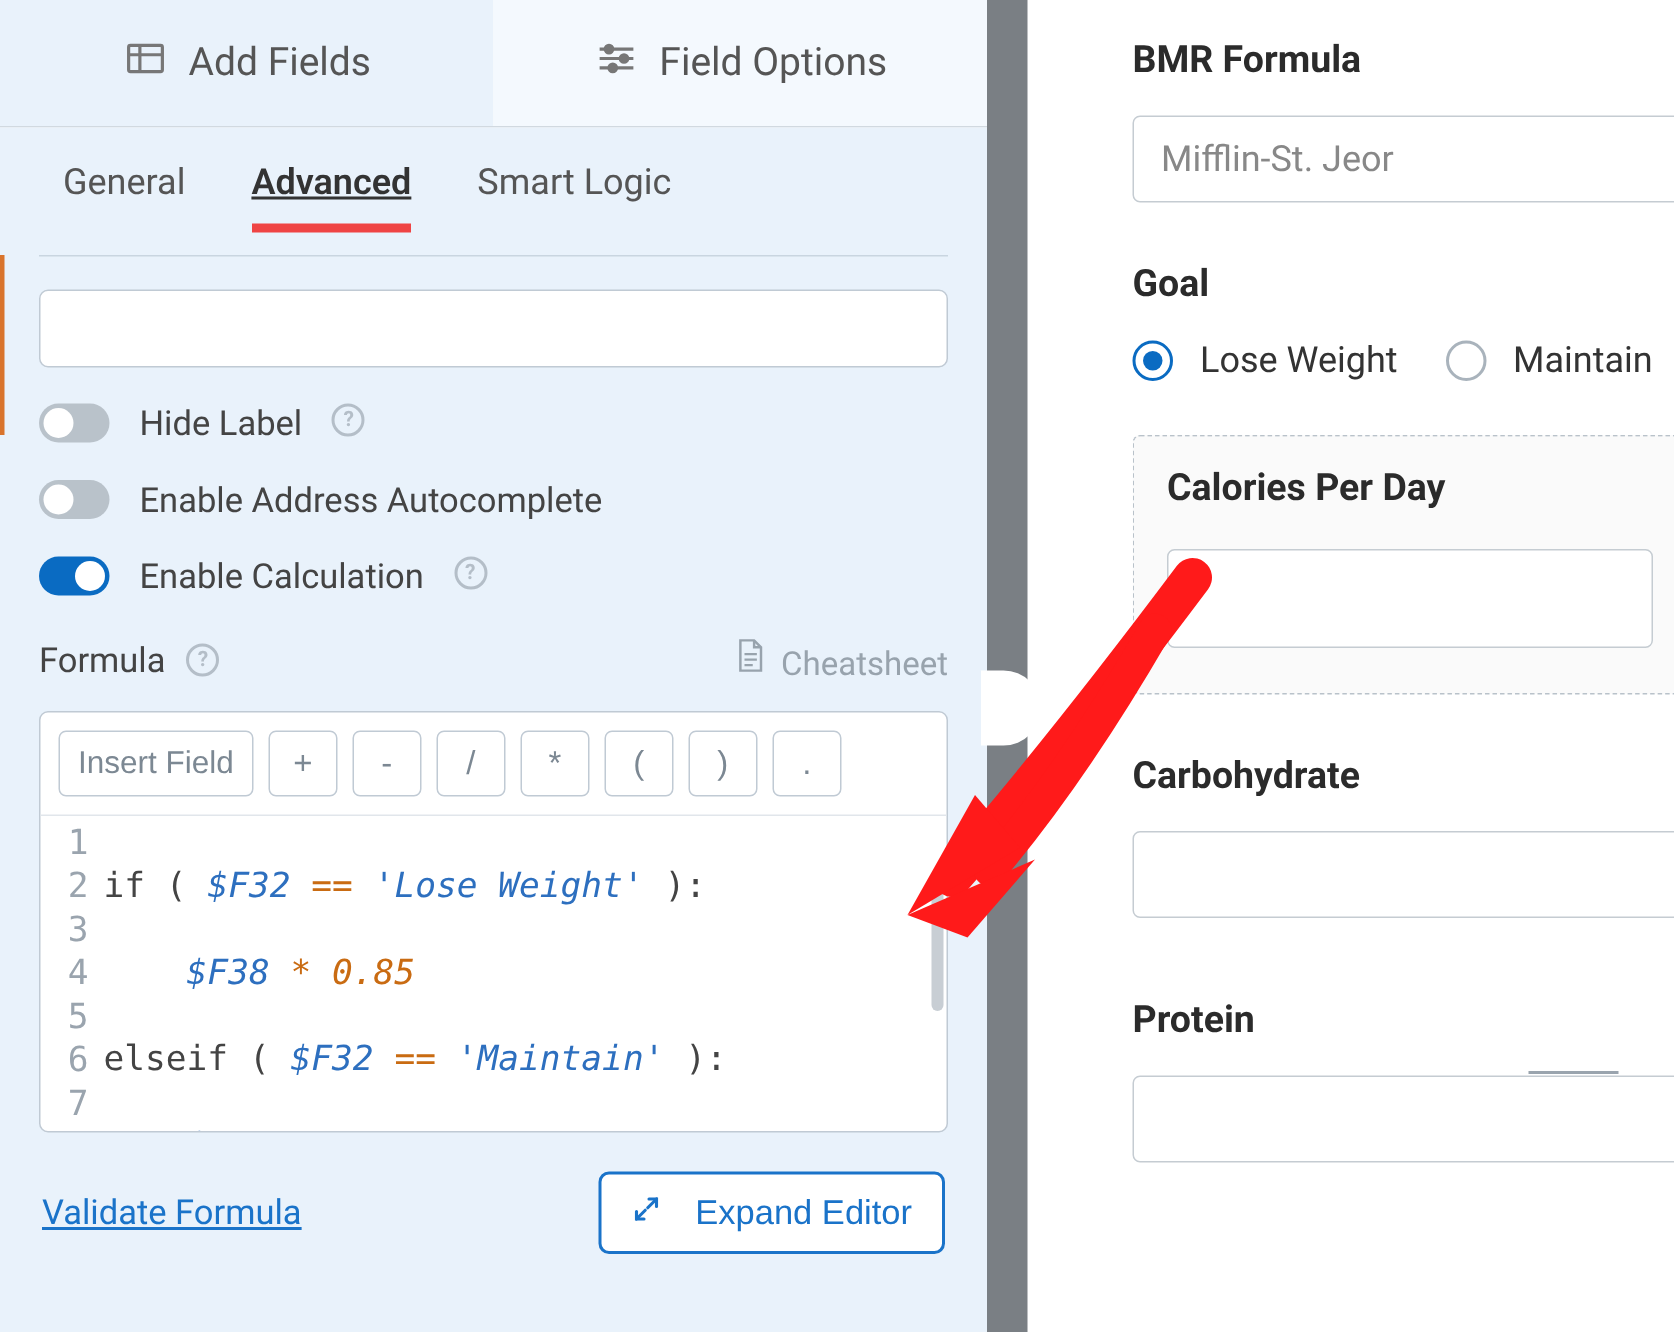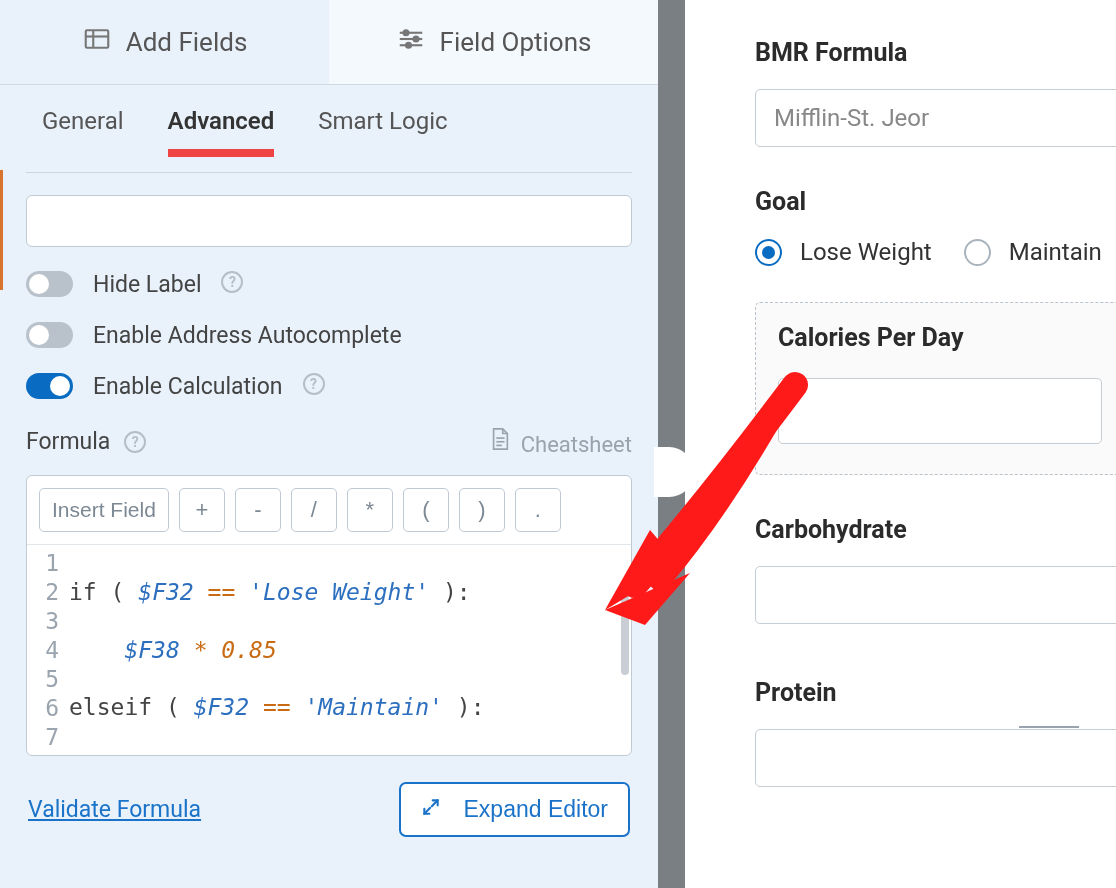--- a/index.html
+++ b/index.html
@@ -10,21 +10,21 @@
   .top-tabs { display: flex; height: 85px; border-bottom: 1px solid #d1d9e0; }
   .top-tab { flex: 1; display: flex; align-items: center; justify-content: center; gap: 14px; font-size: 26px; color: #555; cursor: pointer; }
   .top-tab.add-fields { background: #e9f2fb; }
   .top-tab.field-options { background: #f4f9fe; }
   .top-tab svg { width: 30px; height: 30px; }
 
   .body-area { background: #e9f2fb; padding: 0 26px 24px 26px; height: calc(888px - 85px); position: relative; }
 
   .sub-tabs { display: flex; gap: 44px; padding: 22px 16px 16px 16px; border-bottom: 1px solid #c9d5e0; }
   .sub-tab { font-size: 24px; color: #555; padding-bottom: 14px; cursor: pointer; }
-  .sub-tab.active { color: #333; font-weight: 600; border-bottom: 8px solid #ef4444; margin-bottom: -1px; }
+  .sub-tab.active { color: #333; font-weight: 600; border-bottom: 6px solid #ef4444; margin-bottom: -1px; text-decoration: underline; }
 
   .text-input { width: 100%; height: 52px; border: 1px solid #c0cad4; border-radius: 6px; background: #fff; margin-top: 22px; padding: 0 14px; font-size: 20px; }
 
   .toggle-row { display: flex; gap: 20px; margin-top: 24px; font-size: 23px; color: #444; }
   .toggle { width: 47px; height: 26px; border-radius: 13px; position: relative; cursor: pointer; }
   .toggle .knob { width: 20px; height: 20px; border-radius: 50%; background: #fff; position: absolute; top: 3px; }
   .toggle.off { background: #b9c2ca; }
   .toggle.off .knob { left: 3px; }
   .toggle.on { background: #0a6bc2; }
   .toggle.on .knob { right: 3px; }
@@ -54,21 +54,21 @@
   .code-scrollbar { position: absolute; right: 2px; top: 40px; width: 8px; height: 90px; background: #c8ced4; border-radius: 4px; }
 
   .editor-footer { display: flex; justify-content: space-between; align-items: center; margin-top: 26px; padding: 0 2px; }
   .validate-link { color: #1a73c9; font-size: 23px; text-decoration: underline; cursor: pointer; }
   .expand-btn { border: 2px solid #1a73c9; border-radius: 7px; background: #fff; color: #1a73c9; font-size: 23px; padding: 12px 20px; display: inline-flex; align-items: center; gap: 23px; cursor: pointer; }
   .expand-btn svg { width: 20px; height: 20px; }
 
   .divider-bar { position: absolute; left: 658px; top: 0; width: 27px; height: 888px; background: #7a7f84; }
   .divider-notch { position: absolute; left: 654px; top: 447px; width: 40px; height: 50px; background: #fff; border-radius: 0 30px 30px 0; }
 
-  .right-panel { position: absolute; left: 735px; top: 16px; width: 381px; height: 648px; padding: 18px 0 0 20px; }
+  .right-panel { position: absolute; left: 735px; top: 4px; width: 381px; height: 648px; padding: 18px 0 0 20px; }
   .field-label { font-size: 25px; font-weight: 700; color: #2b2b2b; margin-bottom: 22px; margin-top: 4px; }
   .right-input { width: 370px; height: 58px; border: 1px solid #c5ccd2; border-radius: 5px; padding: 0 18px; font-size: 24px; color: #888; display: flex; align-items: center; }
   .right-input.empty { color: #aaa; }
 
   .radio-row { display: flex; gap: 32px; margin-top: 4px; }
   .radio-item { display: flex; align-items: center; gap: 18px; font-size: 24px; color: #333; }
   .radio { width: 27px; height: 27px; border: 2px solid #a9b3bc; border-radius: 50%; position: relative; }
   .radio.checked::after { content: ""; position: absolute; width: 13px; height: 13px; background: #0a6bc2; border-radius: 50%; top: 5px; left: 5px; }
   .radio.checked { border-color: #0a6bc2; }
 

